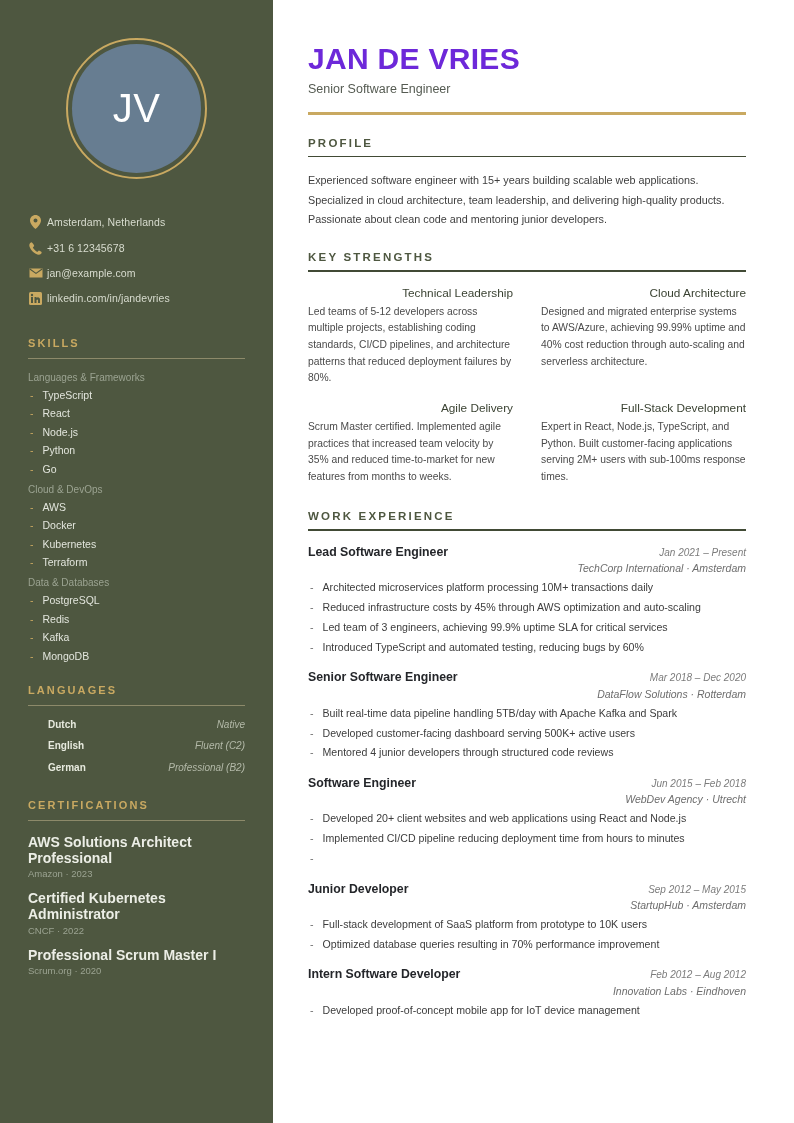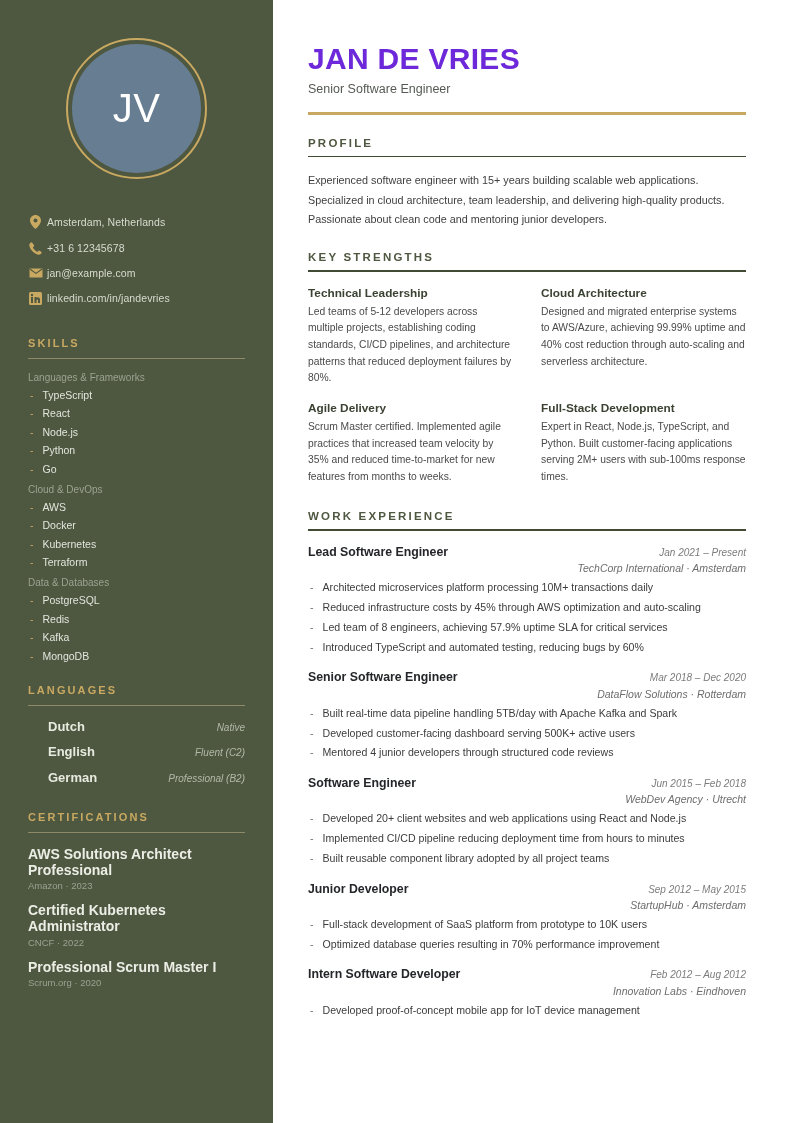--- a/index.html
+++ b/index.html
@@ -117,21 +117,21 @@
   .skills-block { margin-bottom: 22px; }
 
   .lang-row {
     display: flex;
     justify-content: space-between;
     align-items: baseline;
     padding: 0 4px;
     margin-bottom: 10.5px;
   }
   .lang-name {
-    font-size: 13px;
+    font-size: 10px;
     font-weight: 700;
     color: #e7eade;
     padding-left: 20px;
   }
   .lang-level {
     font-size: 10px;
     font-style: italic;
     color: #b3b9a8;
   }
   .lang-block { margin-bottom: 26px; }
@@ -196,23 +196,24 @@
 
   .strengths-grid {
     display: grid;
     grid-template-columns: 1fr 1fr;
     column-gap: 28px;
     row-gap: 14px;
     margin-bottom: 24px;
   }
   .strength-title {
     font-size: 11.8px;
-    font-weight: 700;
+    font-weight: 400;
     color: #3a4232;
     margin-bottom: 4px;
+    text-align: right;
   }
   .strength-desc {
     font-size: 10.3px;
     line-height: 1.62;
     color: #4a4a4a;
   }
 
   .job { margin-bottom: 15px; }
   .job-row {
     display: flex;
@@ -458,21 +459,21 @@
         <div class="job-bullet">
           <span class="job-dash">-</span>
           <span>Architected microservices platform processing 10M+ transactions daily</span>
         </div>
         <div class="job-bullet">
           <span class="job-dash">-</span>
           <span>Reduced infrastructure costs by 45% through AWS optimization and auto-scaling</span>
         </div>
         <div class="job-bullet">
           <span class="job-dash">-</span>
-          <span>Led team of 8 engineers, achieving 57.9% uptime SLA for critical services</span>
+          <span>Led team of 3 engineers, achieving 99.9% uptime SLA for critical services</span>
         </div>
         <div class="job-bullet">
           <span class="job-dash">-</span>
           <span>Introduced TypeScript and automated testing, reducing bugs by 60%</span>
         </div>
       </div>
 
       <div class="job">
         <div class="job-row">
           <span class="job-role">Senior Software Engineer</span>
@@ -502,21 +503,20 @@
         <div class="job-bullet">
           <span class="job-dash">-</span>
           <span>Developed 20+ client websites and web applications using React and Node.js</span>
         </div>
         <div class="job-bullet">
           <span class="job-dash">-</span>
           <span>Implemented CI/CD pipeline reducing deployment time from hours to minutes</span>
         </div>
         <div class="job-bullet">
           <span class="job-dash">-</span>
-          <span>Built reusable component library adopted by all project teams</span>
         </div>
       </div>
 
       <div class="job">
         <div class="job-row">
           <span class="job-role">Junior Developer</span>
           <span class="job-dates">Sep 2012 – May 2015</span>
         </div>
         <div class="job-company">StartupHub · Amsterdam</div>
         <div class="job-bullet">

